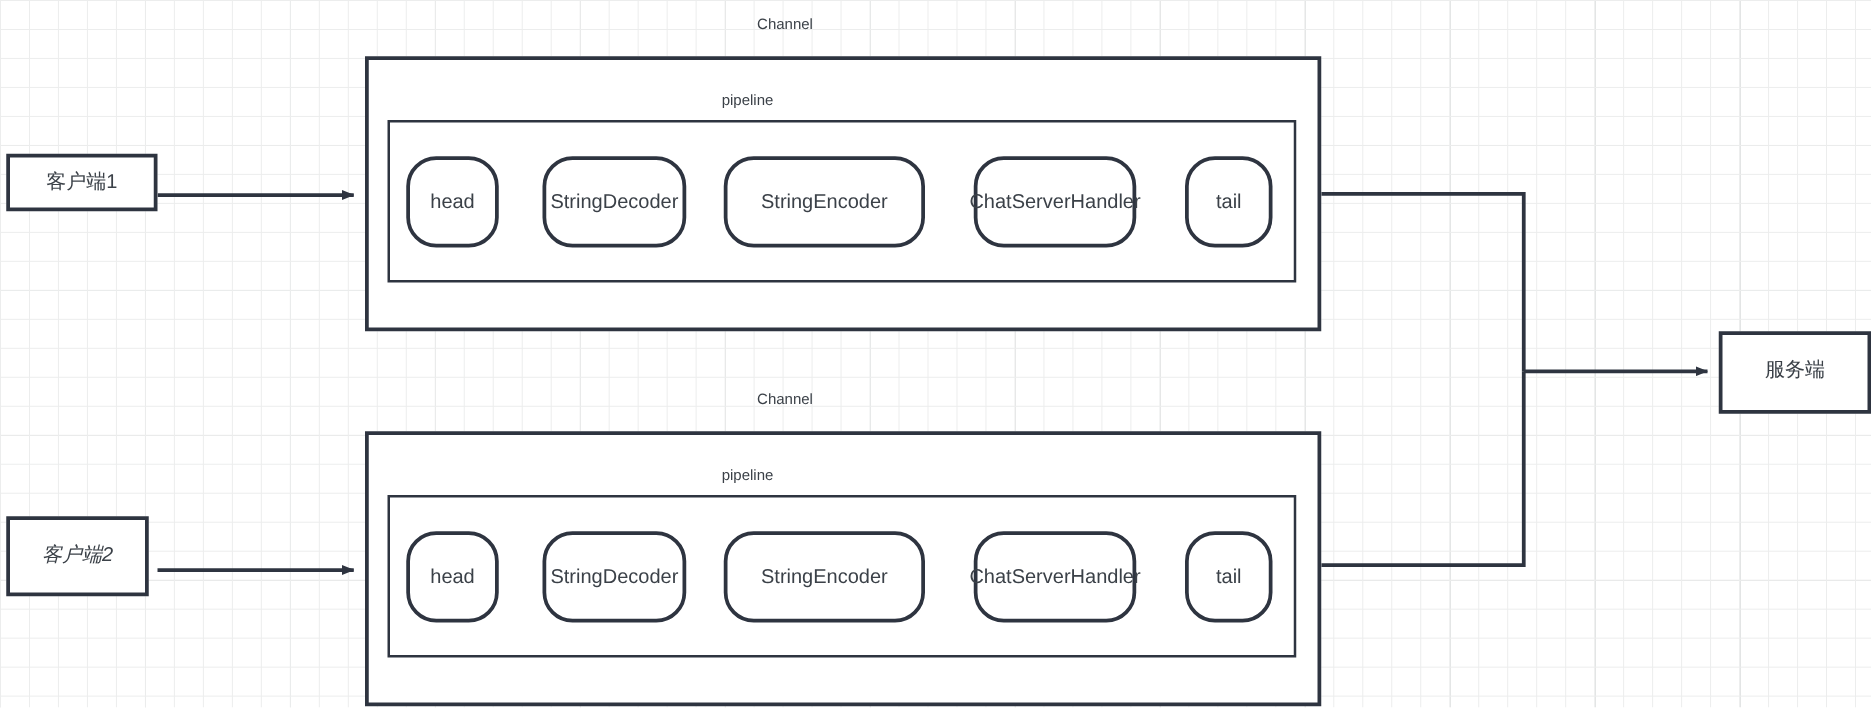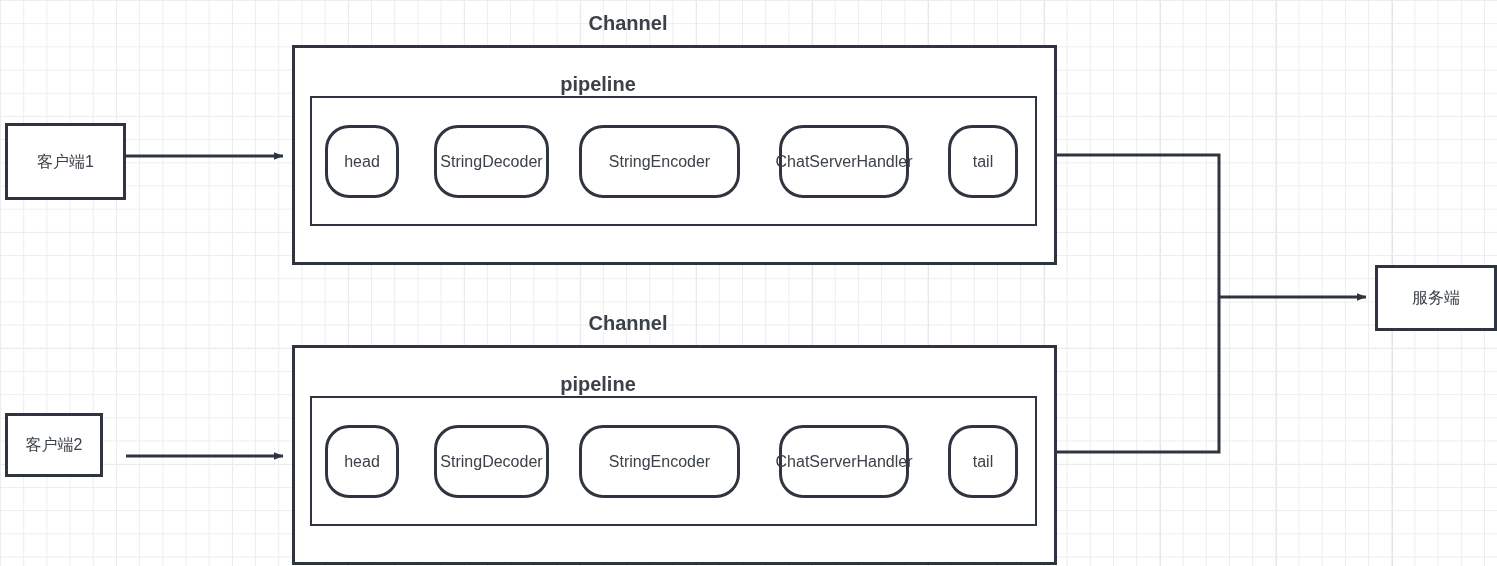--- a/index.html
+++ b/index.html
@@ -36,24 +36,23 @@
   }
   .box-thin {
     border-width: 2.5px;
   }
   .endpoint {
     font-size: 16px;
   }
   .label {
     position: absolute;
     color: #3b4148;
-    font-size: 20px;
+    font-size: 12px;
     text-align: center;
     white-space: nowrap;
-    font-weight: bold;
   }
   .svg-layer {
     position: absolute;
     left: 0;
     top: 0;
     width: 1497px;
     height: 566px;
     overflow: visible;
     pointer-events: none;
   }
@@ -109,29 +108,29 @@
     <line x1="579" y1="481" x2="555" y2="481" stroke="#2e3440" stroke-width="3" marker-end="url(#arrowSmall)"></line>
     <line x1="740" y1="447" x2="773" y2="447" stroke="#2e3440" stroke-width="3" marker-end="url(#arrowSmall)"></line>
     <line x1="779" y1="481" x2="746" y2="481" stroke="#2e3440" stroke-width="3" marker-end="url(#arrowSmall)"></line>
     <line x1="909" y1="447" x2="942" y2="447" stroke="#2e3440" stroke-width="3" marker-end="url(#arrowSmall)"></line>
     <line x1="948" y1="481" x2="915" y2="481" stroke="#2e3440" stroke-width="3" marker-end="url(#arrowSmall)"></line>
 
     <path d="M1010,408.5 L345,405.2 L345,400.0 L318,411.5 L345,423.0 L345,417.8 L1010,410.5 Z" fill="#fa3c3c"></path>
     <path d="M318,509.0 L1000,505.0 L1000,499.5 L1027,511.0 L1000,522.5 L1000,517.0 L318,511.0 Z" fill="#fa3c3c"></path>
   </svg>
 
-  <div class="box endpoint" style="left:5px; top:123px; width:121px; height:77px;">
+  <div class="box endpoint" style="left:5px; top:123px; width:121px; height:46px;">
     <span>客户端1</span>
   </div>
 
-  <div class="box endpoint" style="left:5px; top:413px; width:98px; height:64px;">
+  <div class="box endpoint" style="left:5px; top:413px; width:114px; height:64px;font-style:italic;">
     <span>客户端2</span>
   </div>
 
-  <div class="box endpoint" style="left:1375px; top:265px; width:122px; height:66px;">
+  <div class="box endpoint" style="left:1375px; top:265px; width:122px; height:66px;font-family:Liberation Mono, monospace;">
     <span>服务端</span>
   </div>
 
   <div class="label" style="left:572px; top:12px; width:112px;">
     <span>Channel</span>
   </div>
 
   <div class="box" style="left:292px; top:45px; width:765px; height:220px;"></div>
 
   <div class="label" style="left:542px; top:73px; width:112px;">

